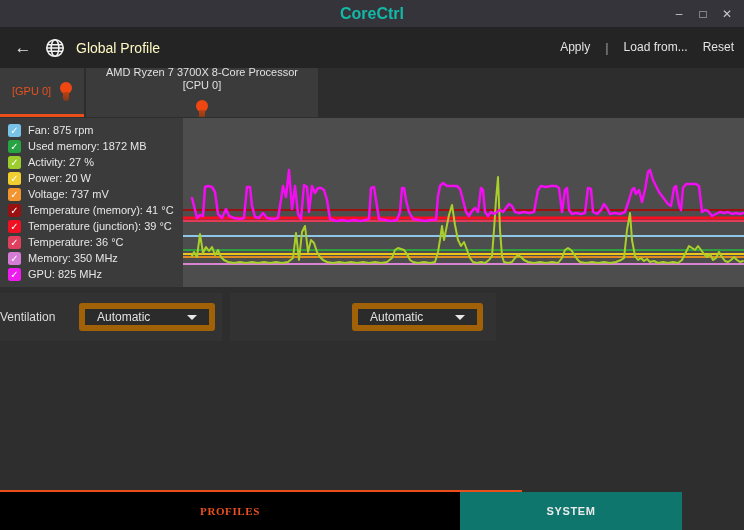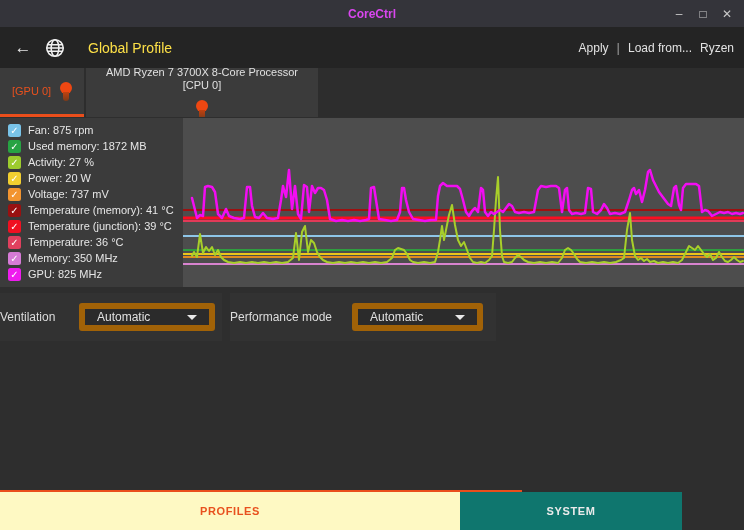--- a/index.html
+++ b/index.html
@@ -2,33 +2,33 @@
 <html><head>
 <meta charset="utf-8">
 <style>
   * { margin:0; padding:0; box-sizing:border-box; }
   html,body { width:744px; height:530px; overflow:hidden; background:#2e2e2e;
     font-family:"Liberation Sans","DejaVu Sans",sans-serif; -webkit-font-smoothing:antialiased; }
 
   
   .titlebar { position:relative; height:27px; background:#34343a; display:flex;
     align-items:center; justify-content:center; }
-  .titlebar .app-title { font-size:12px; font-weight:bold; color:#d946ef; }
+  .titlebar .app-title { font-size:16px; font-weight:bold; color:#14b8a6; }
   .win-controls { position:absolute; right:8px; top:0; height:27px; display:flex;
     align-items:center; gap:6px; }
   .win-btn { width:18px; height:18px; display:flex; align-items:center; justify-content:center;
     color:#c8c8c8; font-size:12px; line-height:1; cursor:default; }
 
   
   .header { height:41px; background:#242424; display:flex; align-items:center; padding:0 10px; }
   .back-btn { width:26px; height:26px; color:#e6e6e6; font-size:17px; display:flex;
     align-items:center; justify-content:center; }
   .globe { margin-left:8px; width:22px; height:22px; display:flex; align-items:center; }
-  .page-title { margin-left:22px; font-size:14px; color:#fde047; }
-  .header-actions { margin-left:auto; display:flex; align-items:center; gap:8px; }
+  .page-title { margin-left:10px; font-size:14px; color:#fef9c3; }
+  .header-actions { margin-left:auto; display:flex; gap:15px; }
   .header-action { font-size:12px; color:#e2e2e2; cursor:default; }
   .action-sep { color:#9a9a9a; font-size:13px; }
 
   
   .tabbar { height:49px; background:#2d2d2d; display:flex; align-items:stretch; }
   .dev-tab { background:#3b3b3b; display:flex; align-items:center; justify-content:center;
     gap:8px; position:relative; }
   .dev-tab.gpu { width:84px; border-bottom:3px solid #ea4e1b; }
   .dev-tab.cpu { width:232px; margin-left:2px;flex-direction:column; }
   .dev-tab .tab-label-gpu { color:#e8511e; font-size:11px; }
@@ -64,21 +64,21 @@
   .select.perf-select { left:122px; width:131px; }
   .select .select-value { font-size:12px; color:#e0e0e0; flex:1; }
   .chevron { width:0; height:0; border-left:5px solid transparent; border-right:5px solid transparent;
     border-top:5px solid #e8e8e8; margin-left:8px; }
 
   .accent-line { position:absolute; left:0; top:373px; width:522px; height:2px; background:#ea4e1b; }
 
   .bottom-tabs { position:absolute; left:0; top:375px; width:744px; height:38px; display:flex; }
   .bottom-tab { display:flex; align-items:center; justify-content:center;
     font-size:11px; font-weight:bold; letter-spacing:0.6px; cursor:default; }
-  .bottom-tab.profiles { width:460px; background:#fef9c3; color:#e8511e; }
+  .bottom-tab.profiles { width:460px; background:#000000; color:#e8511e;font-family:Liberation Serif, serif; }
   .bottom-tab.system { width:222px; background:#0f766e; color:#ebebeb; }
 </style>
 </head>
 <body>
 
 <div class="titlebar">
   <span class="app-title">CoreCtrl</span>
   <div class="win-controls">
     <span class="win-btn">–</span>
     <span class="win-btn">□</span>
@@ -95,21 +95,21 @@
         <ellipse cx="12" cy="12" rx="4.2" ry="9"></ellipse>
         <path d="M3.6 8.5 H20.4 M3 12 H21 M3.6 15.5 H20.4"></path>
       </g>
     </svg>
   </span>
   <span class="page-title">Global Profile</span>
   <div class="header-actions">
     <span class="header-action">Apply</span>
     <span class="action-sep">|</span>
     <span class="header-action">Load from...</span>
-    <span class="header-action">Ryzen</span>
+    <span class="header-action">Reset</span>
   </div>
 </div>
 
 <div class="tabbar">
   <div class="dev-tab gpu">
     <span class="tab-label-gpu">[GPU 0]</span>
     <span class="pin">
       <span class="pin-head"></span>
         <span class="pin-stem"></span>
     </span>
@@ -217,21 +217,20 @@
 
   <div class="ctrl-panel vent">
     <span class="ctrl-label">Ventilation</span>
     <div class="select vent-select">
       <span class="select-value">Automatic</span>
       <span class="chevron"></span>
     </div>
   </div>
 
   <div class="ctrl-panel perf">
-    <span class="ctrl-label">Performance mode</span>
     <div class="select perf-select">
       <span class="select-value">Automatic</span>
       <span class="chevron"></span>
     </div>
   </div>
 
   <div class="accent-line"></div>
 
   <div class="bottom-tabs">
     <div class="bottom-tab profiles">PROFILES</div>

